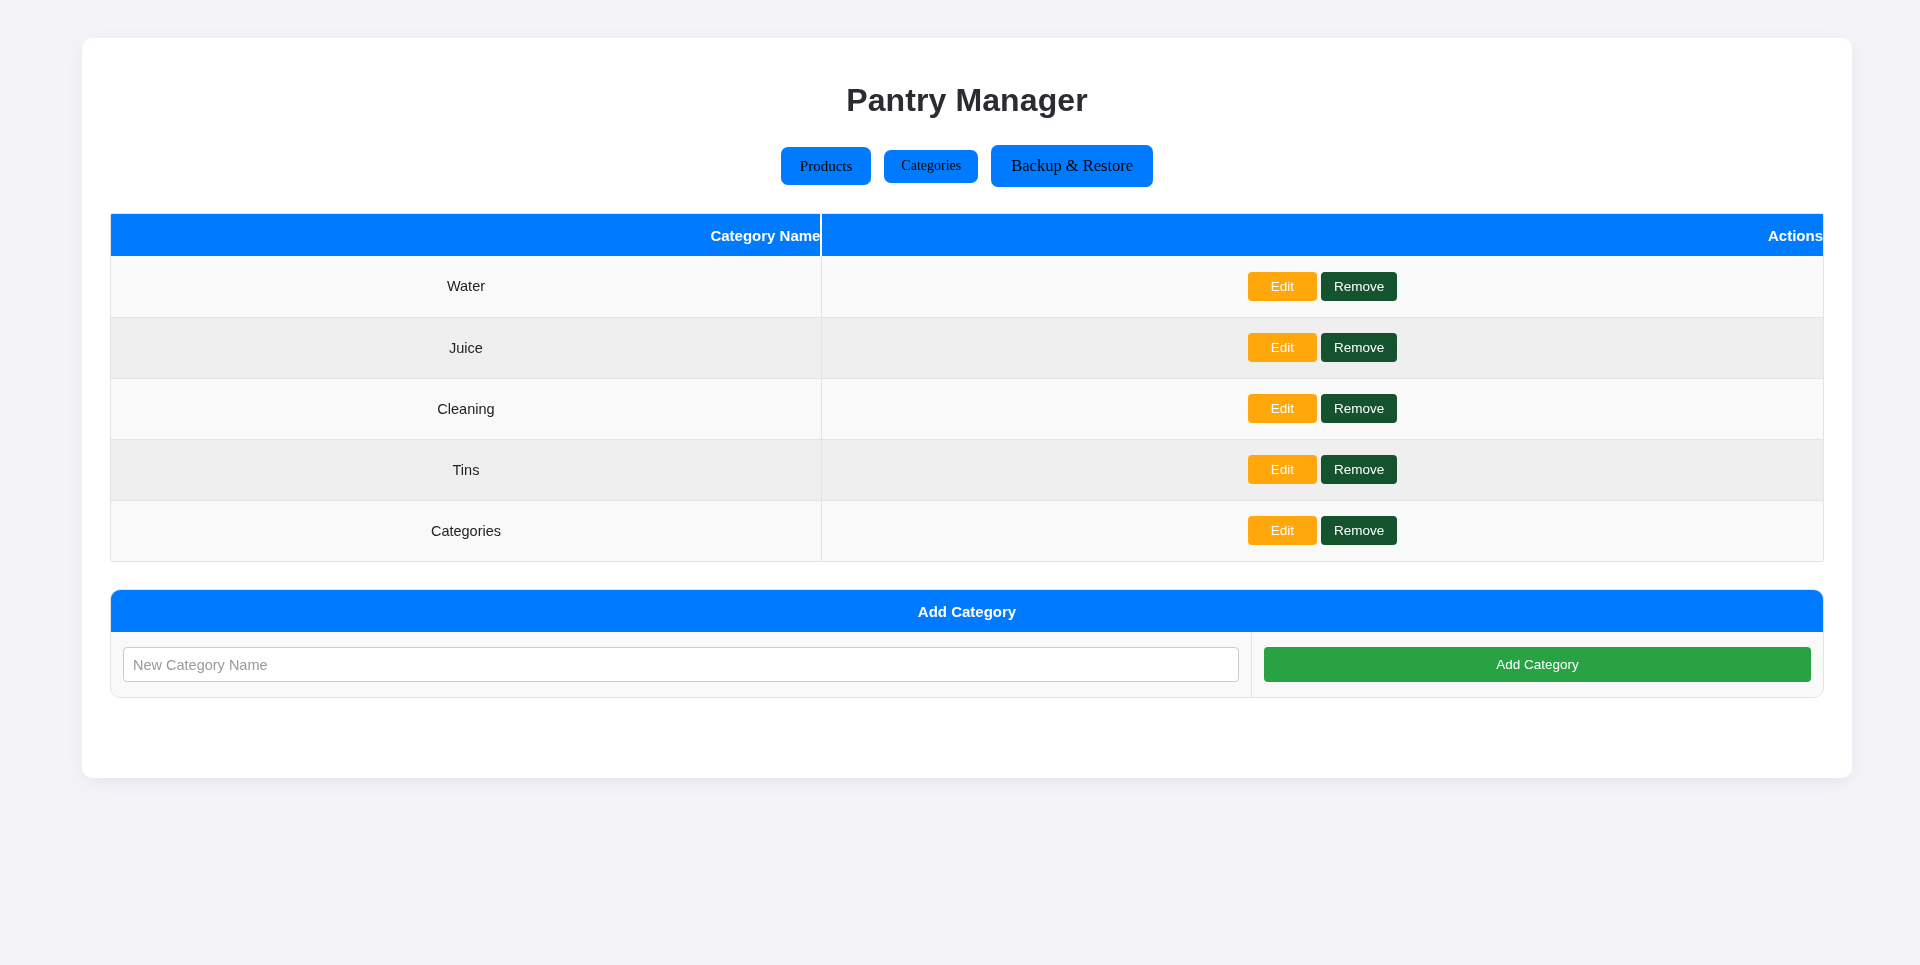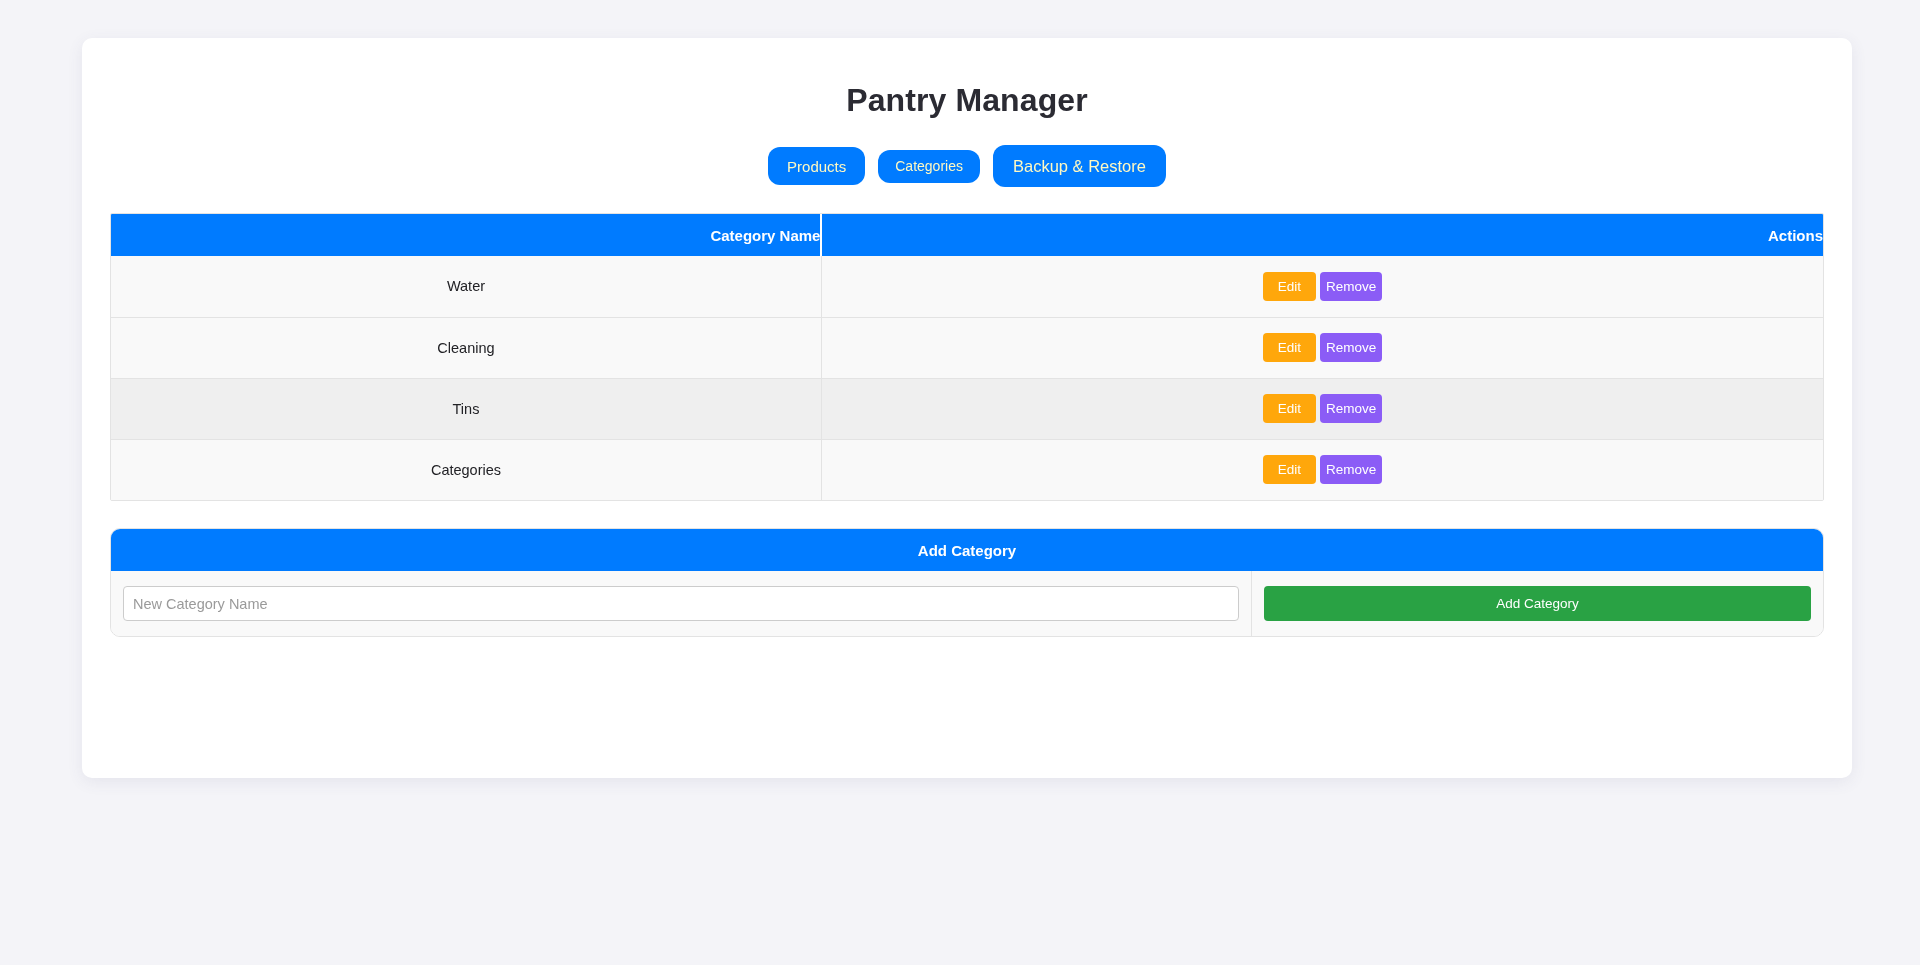--- a/index.html
+++ b/index.html
@@ -46,24 +46,24 @@
   .navbar {
     display: flex;
     justify-content: center;
     align-items: center;
     gap: 13px;
     margin-top: 26px;
   }
 
   .nav-btn {
     background: #007bff;
-    color: #fef9c3;
+    color: #000000;
     border: none;
-    border-radius: 12px;
-    font-family: Liberation Sans, sans-serif;
+    border-radius: 7px;
+    font-family: Liberation Serif, serif;
     cursor: pointer;
     line-height: 1;
     display: inline-flex;
     align-items: center;
     justify-content: center;
   }
   .nav-btn.size-md {
     font-size: 15px;
     height: 38px;
     padding: 0 19px;
@@ -134,25 +134,25 @@
     font-size: 13.5px;
     line-height: 1;
     height: 29px;
     cursor: pointer;
     display: inline-flex;
     align-items: center;
     justify-content: center;
   }
   .btn-edit {
     background: #ffa70b;
-    padding: 0 15px;
+    padding: 0 23px;
   }
   .btn-remove {
-    background: #8b5cf6;
-    padding: 0 6px;
+    background: #14532d;
+    padding: 0 13px;
   }
 
   .addcat-wrap {
     margin: 27px 28px 16px 28px;
     border: 1px solid #e3e3e3;
     border-radius: 10px;
     overflow: hidden;
   }
 
   .addcat-header {
@@ -240,20 +240,29 @@
         <tbody>
           <tr class="row-odd">
             <td>Water</td>
             <td>
               <span class="action-group">
                 <button class="btn-edit">Edit</button>
                 <button class="btn-remove">Remove</button>
               </span>
             </td>
           </tr>
+          <tr class="row-even">
+            <td>Juice</td>
+            <td>
+              <span class="action-group">
+                <button class="btn-edit">Edit</button>
+                <button class="btn-remove">Remove</button>
+              </span>
+            </td>
+          </tr>
           <tr class="row-odd">
             <td>Cleaning</td>
             <td>
               <span class="action-group">
                 <button class="btn-edit">Edit</button>
                 <button class="btn-remove">Remove</button>
               </span>
             </td>
           </tr>
           <tr class="row-even">

